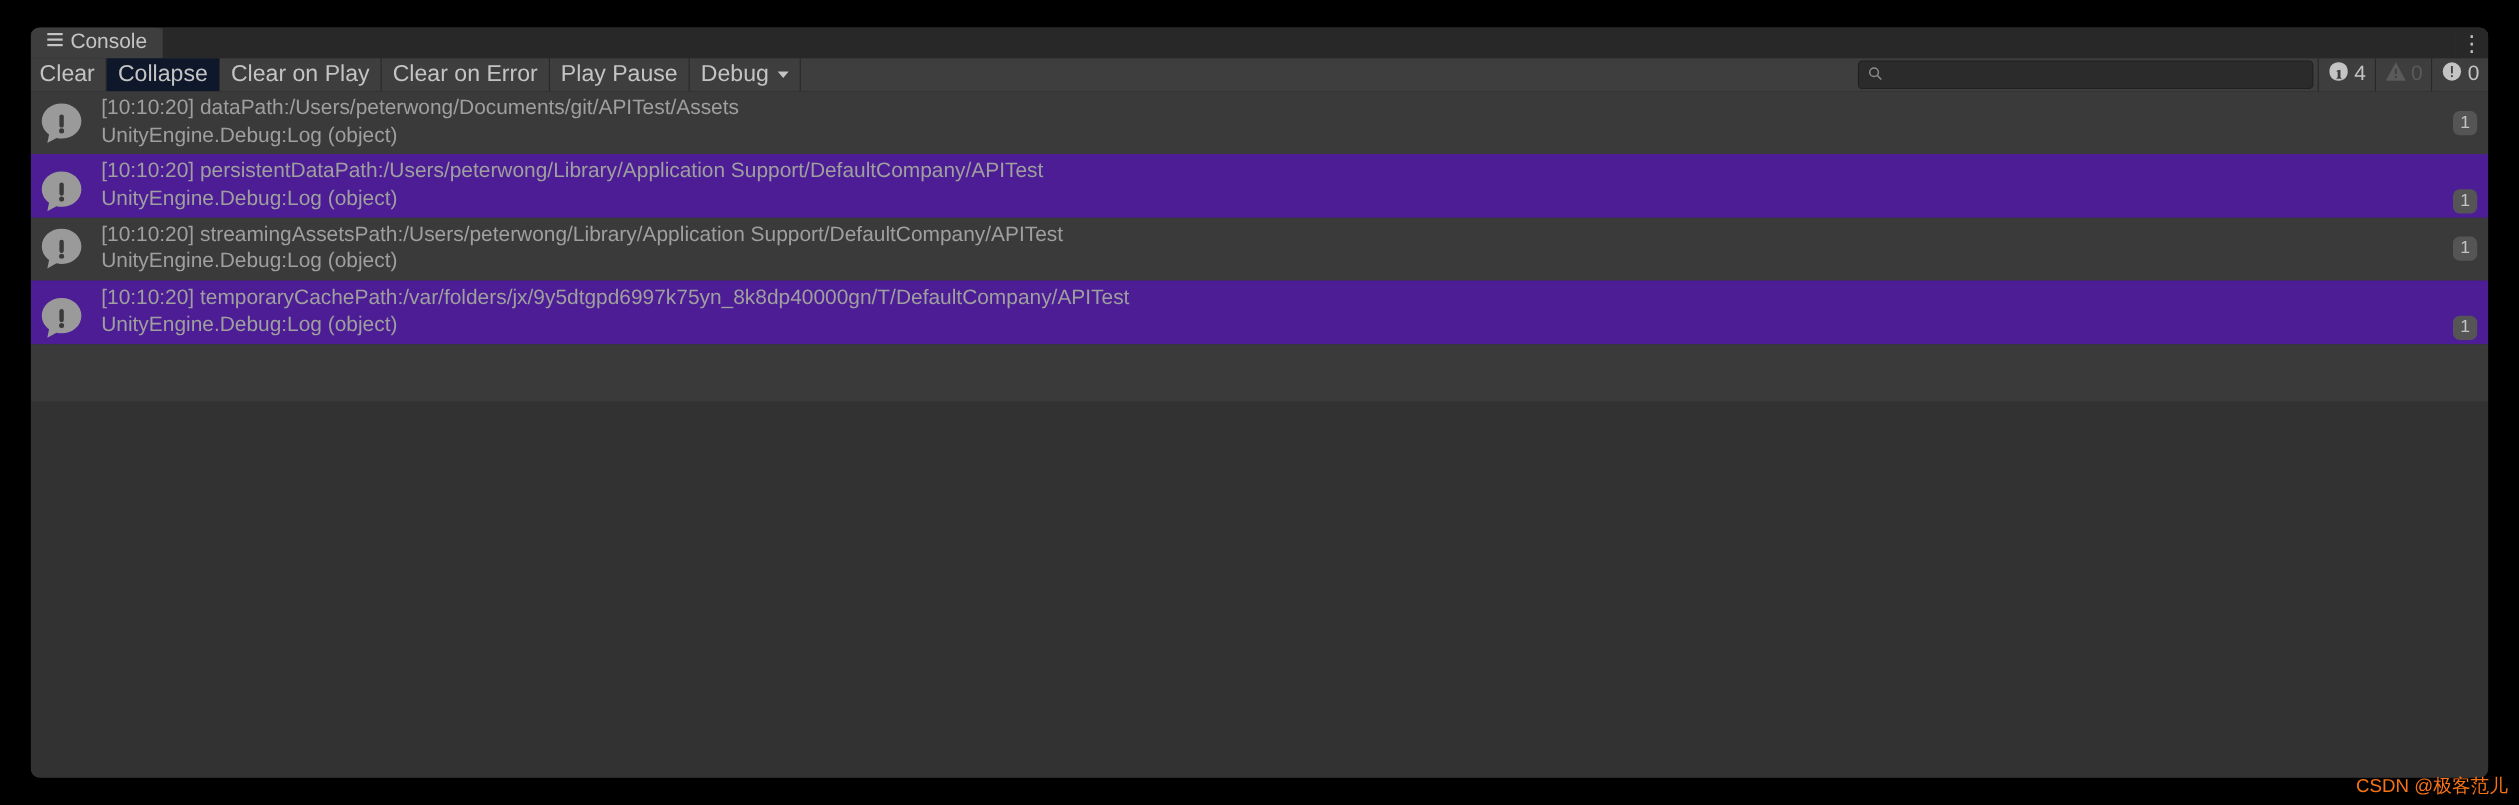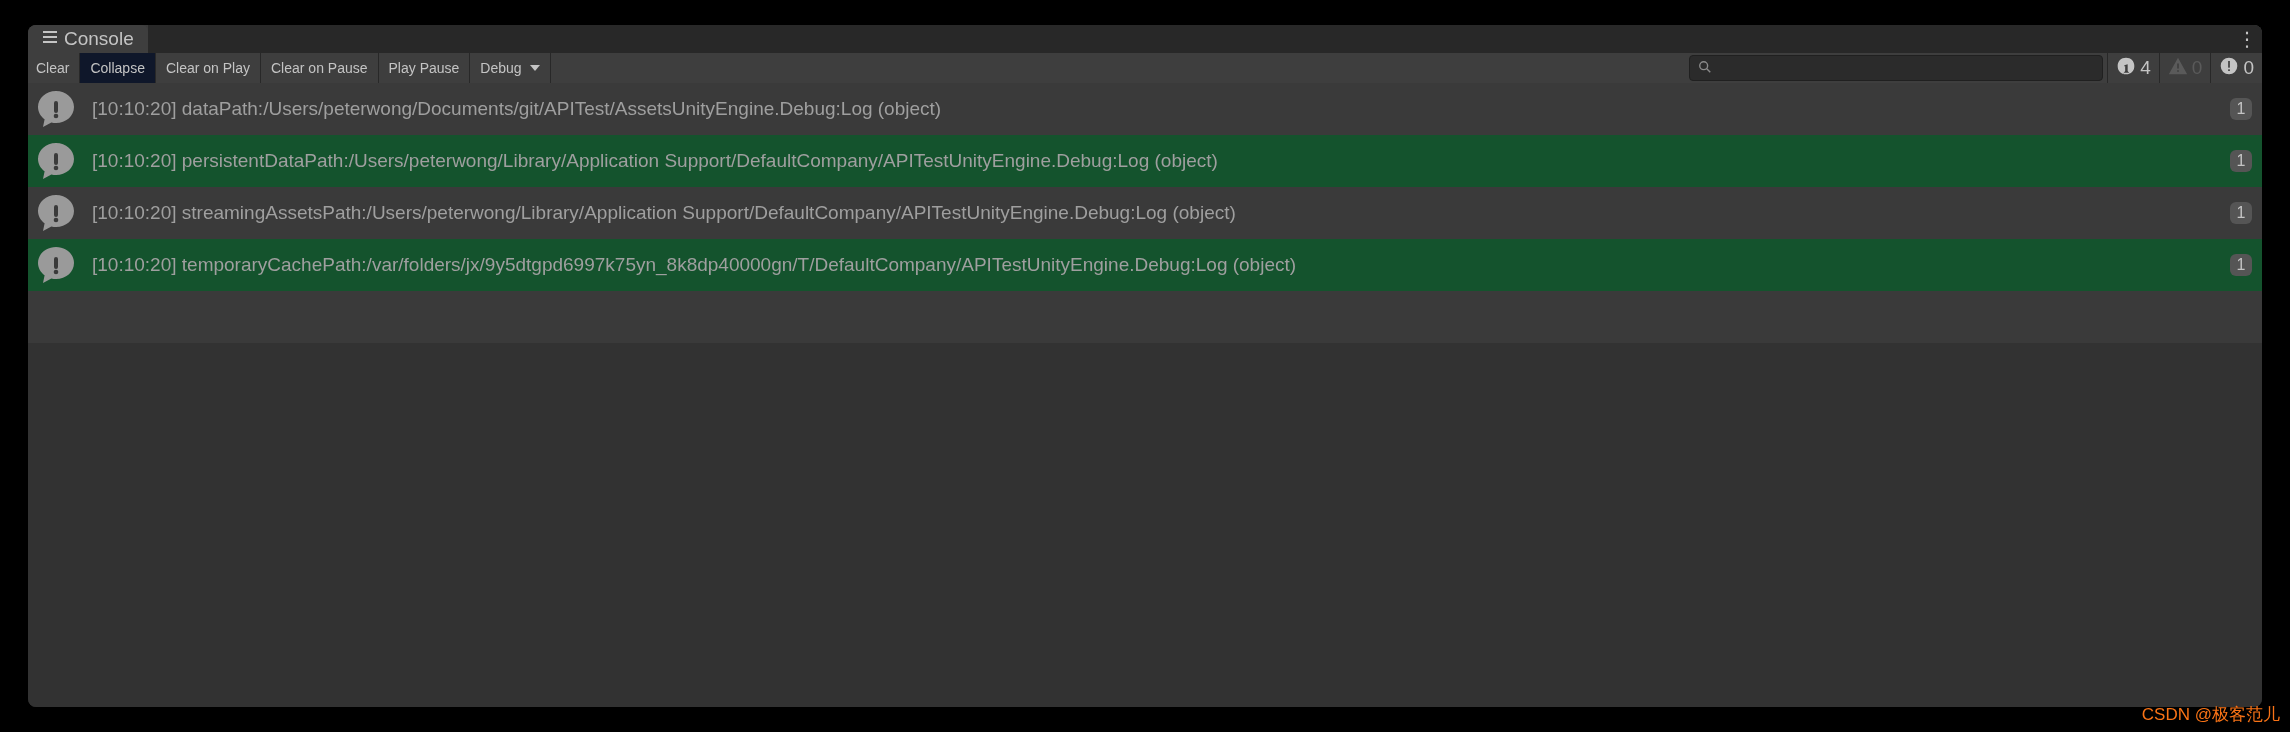--- a/index.html
+++ b/index.html
@@ -60,21 +60,21 @@
     align-items: stretch;
     background: #3e3e3e;
     height: 30px;
     gap: 0;
   }
   .tb-btn {
     display: flex;
     align-items: center;
     padding: 0 10px;
     color: #c4c4c4;
-    font-size: 14px;
+    font-size: 21px;
     cursor: pointer;
     border-right: 1px solid #282828;
     white-space: nowrap;
   }
   .tb-btn:first-child { padding-left: 8px; }
   .tb-btn.toggle-on { background: #0f172a; }
   .tb-btn.dropdown { gap: 4px; }
   .tb-btn.dropdown:after {
     content: "";
     display: inline-block;
@@ -123,30 +123,30 @@
     overflow: hidden;
     background: #323232;
   }
   .log-row {
     display: flex;
     align-items: center;
     padding: 4px 10px 4px 8px;
     min-height: 52px;
   }
   .log-row.odd { background: #3a3a3a; }
-  .log-row.even { background: #14532d; }
+  .log-row.even { background: #4c1d95; align-items: flex-end; }
   .log-icon {
     width: 40px; height: 40px;
     margin-right: 16px;
     flex-shrink: 0;
   }
   .log-text {
     flex: 1;
     display: flex;
-    flex-direction: row;
+    flex-direction: column;
     gap: 0;
     color: #9f9f9f;
     font-size: 19px;
     line-height: 1.3;
   }
   .log-count {
     min-width: 22px;
     height: 22px;
     border-radius: 6px;
     background: #555;
@@ -185,21 +185,21 @@
     <div class="tab-filler"></div>
     <div class="kebab">
       <span>⋮</span>
     </div>
   </div>
 
   <div class="toolbar">
     <div class="tb-btn">Clear</div>
     <div class="tb-btn toggle-on">Collapse</div>
     <div class="tb-btn">Clear on Play</div>
-    <div class="tb-btn">Clear on Pause</div>
+    <div class="tb-btn">Clear on Error</div>
     <div class="tb-btn">Play Pause</div>
     <div class="tb-btn dropdown">
       <span>Debug</span>
     </div>
     <div class="tb-spacer"></div>
     <div class="search-wrap">
       <span>
         <svg viewBox="0 0 16 16">
             <circle cx="6.5" cy="6.5" r="4.5" fill="none" stroke="#8a8a8a" stroke-width="1.6"></circle>
             <line x1="10" y1="10" x2="14" y2="14" stroke="#8a8a8a" stroke-width="1.6"></line>

